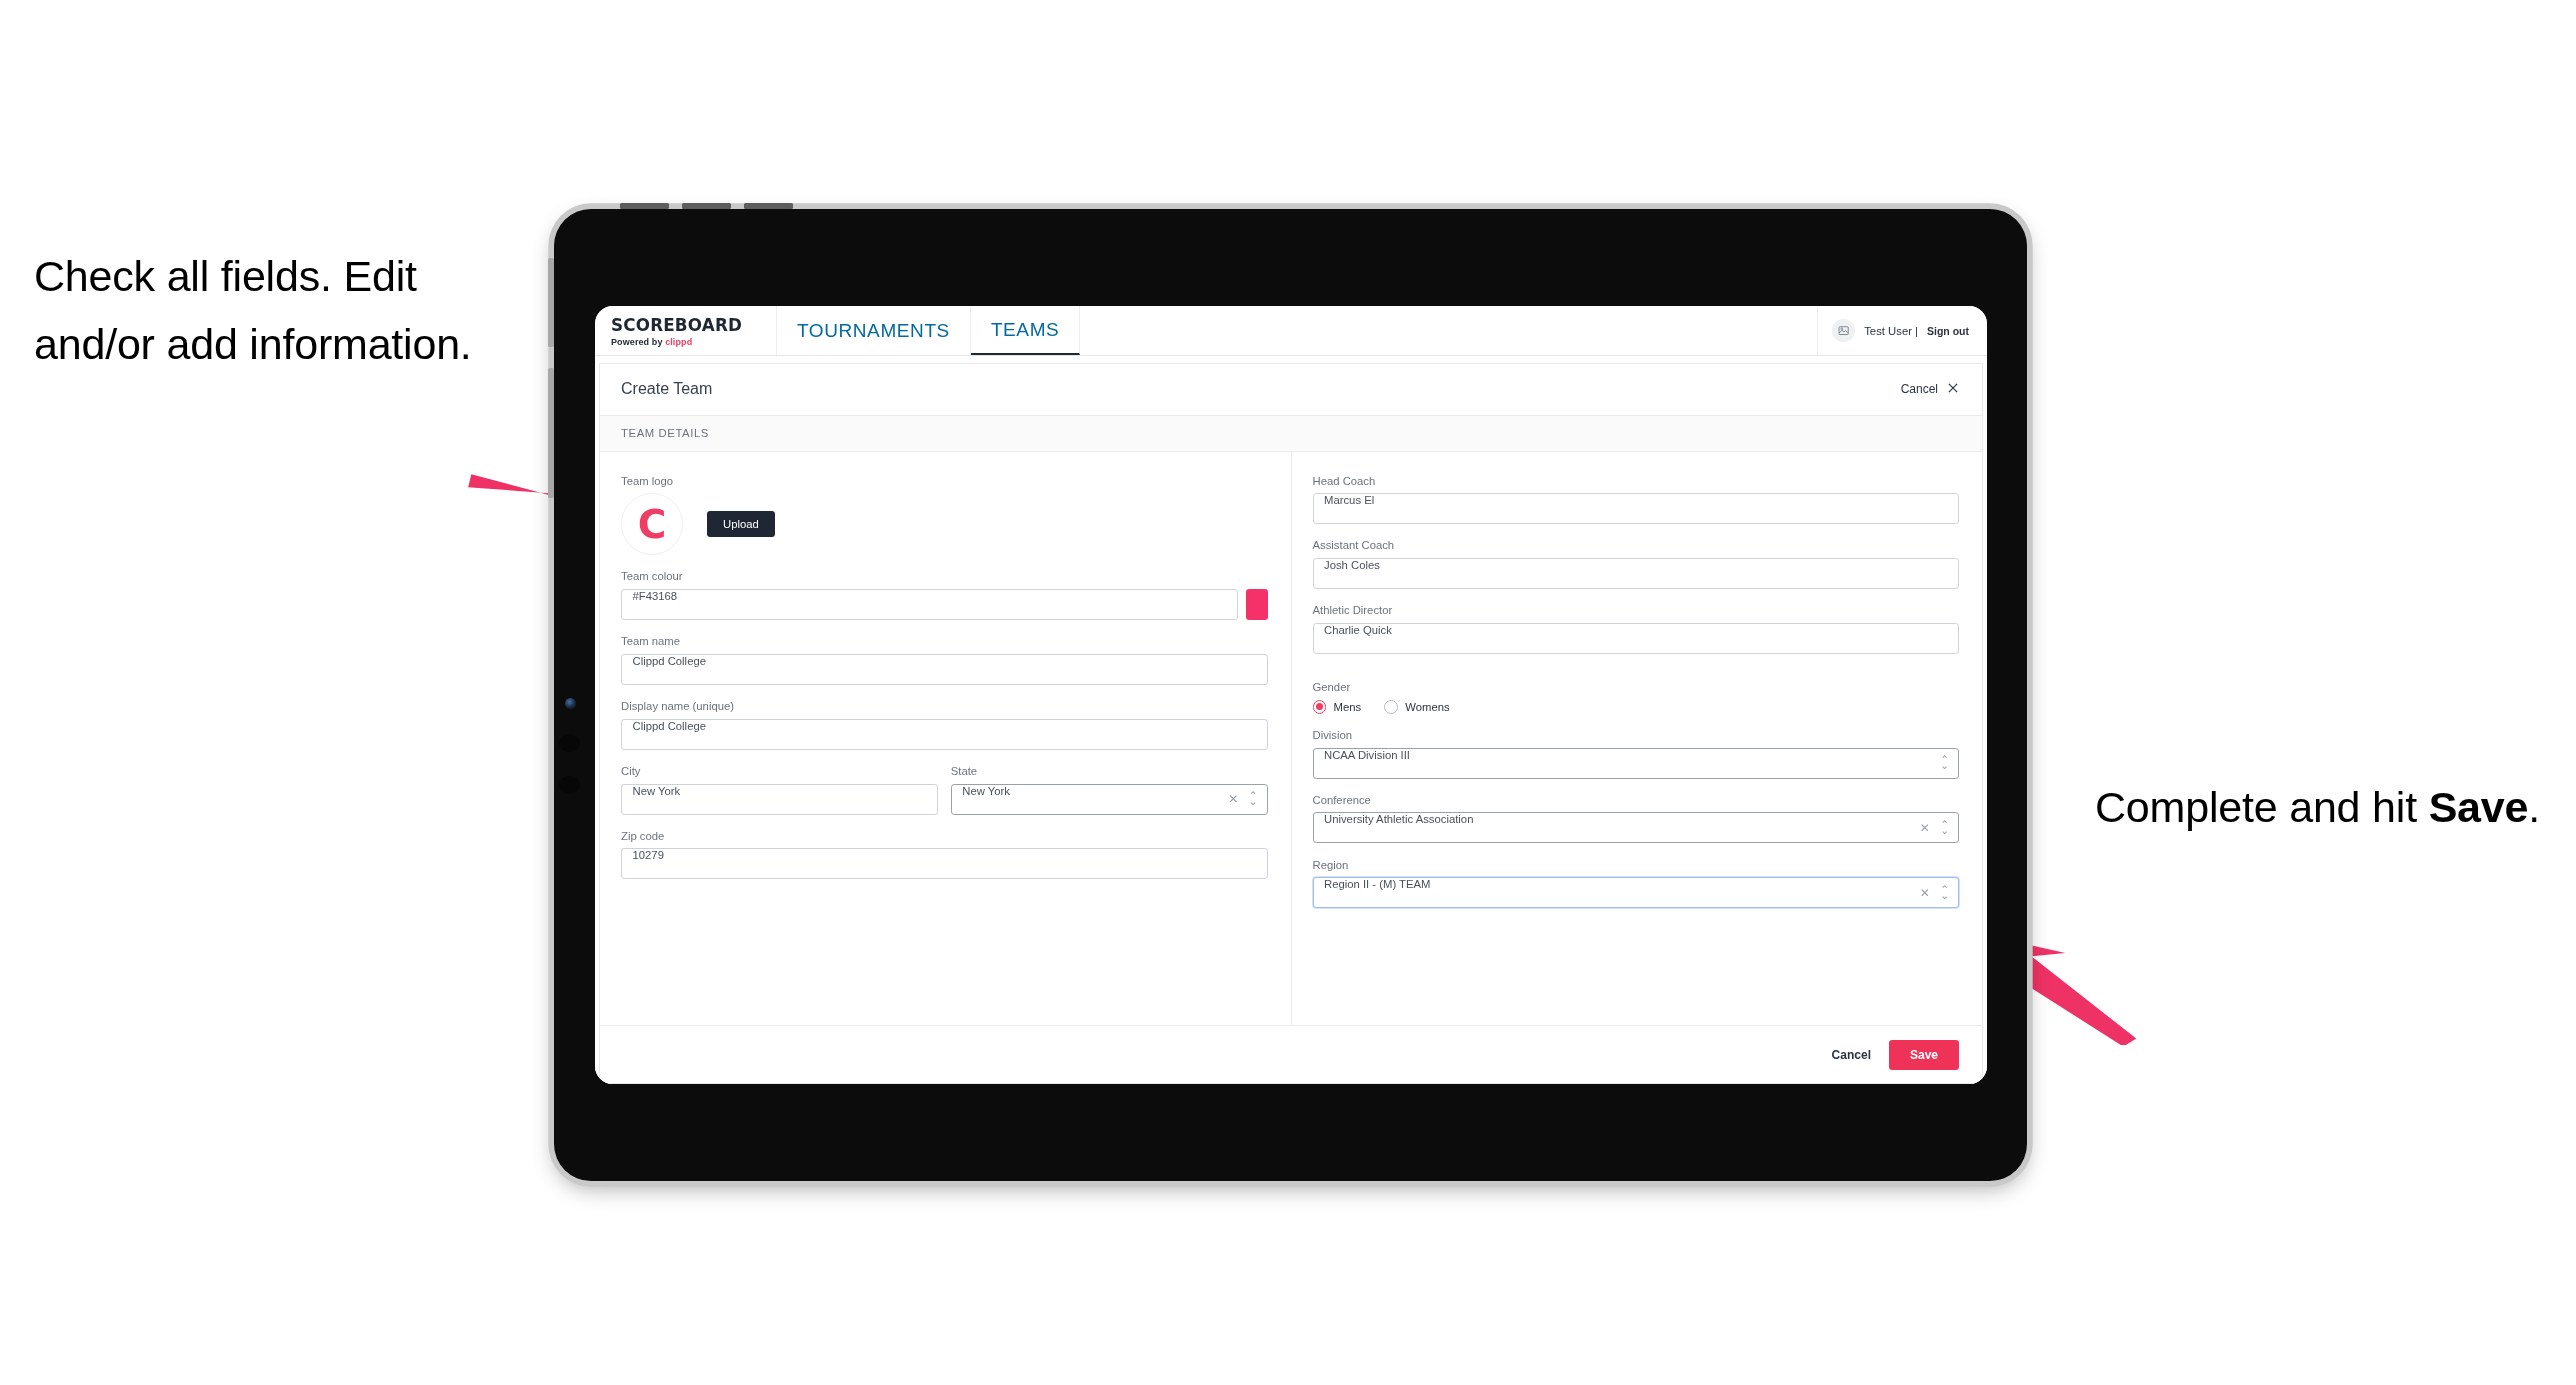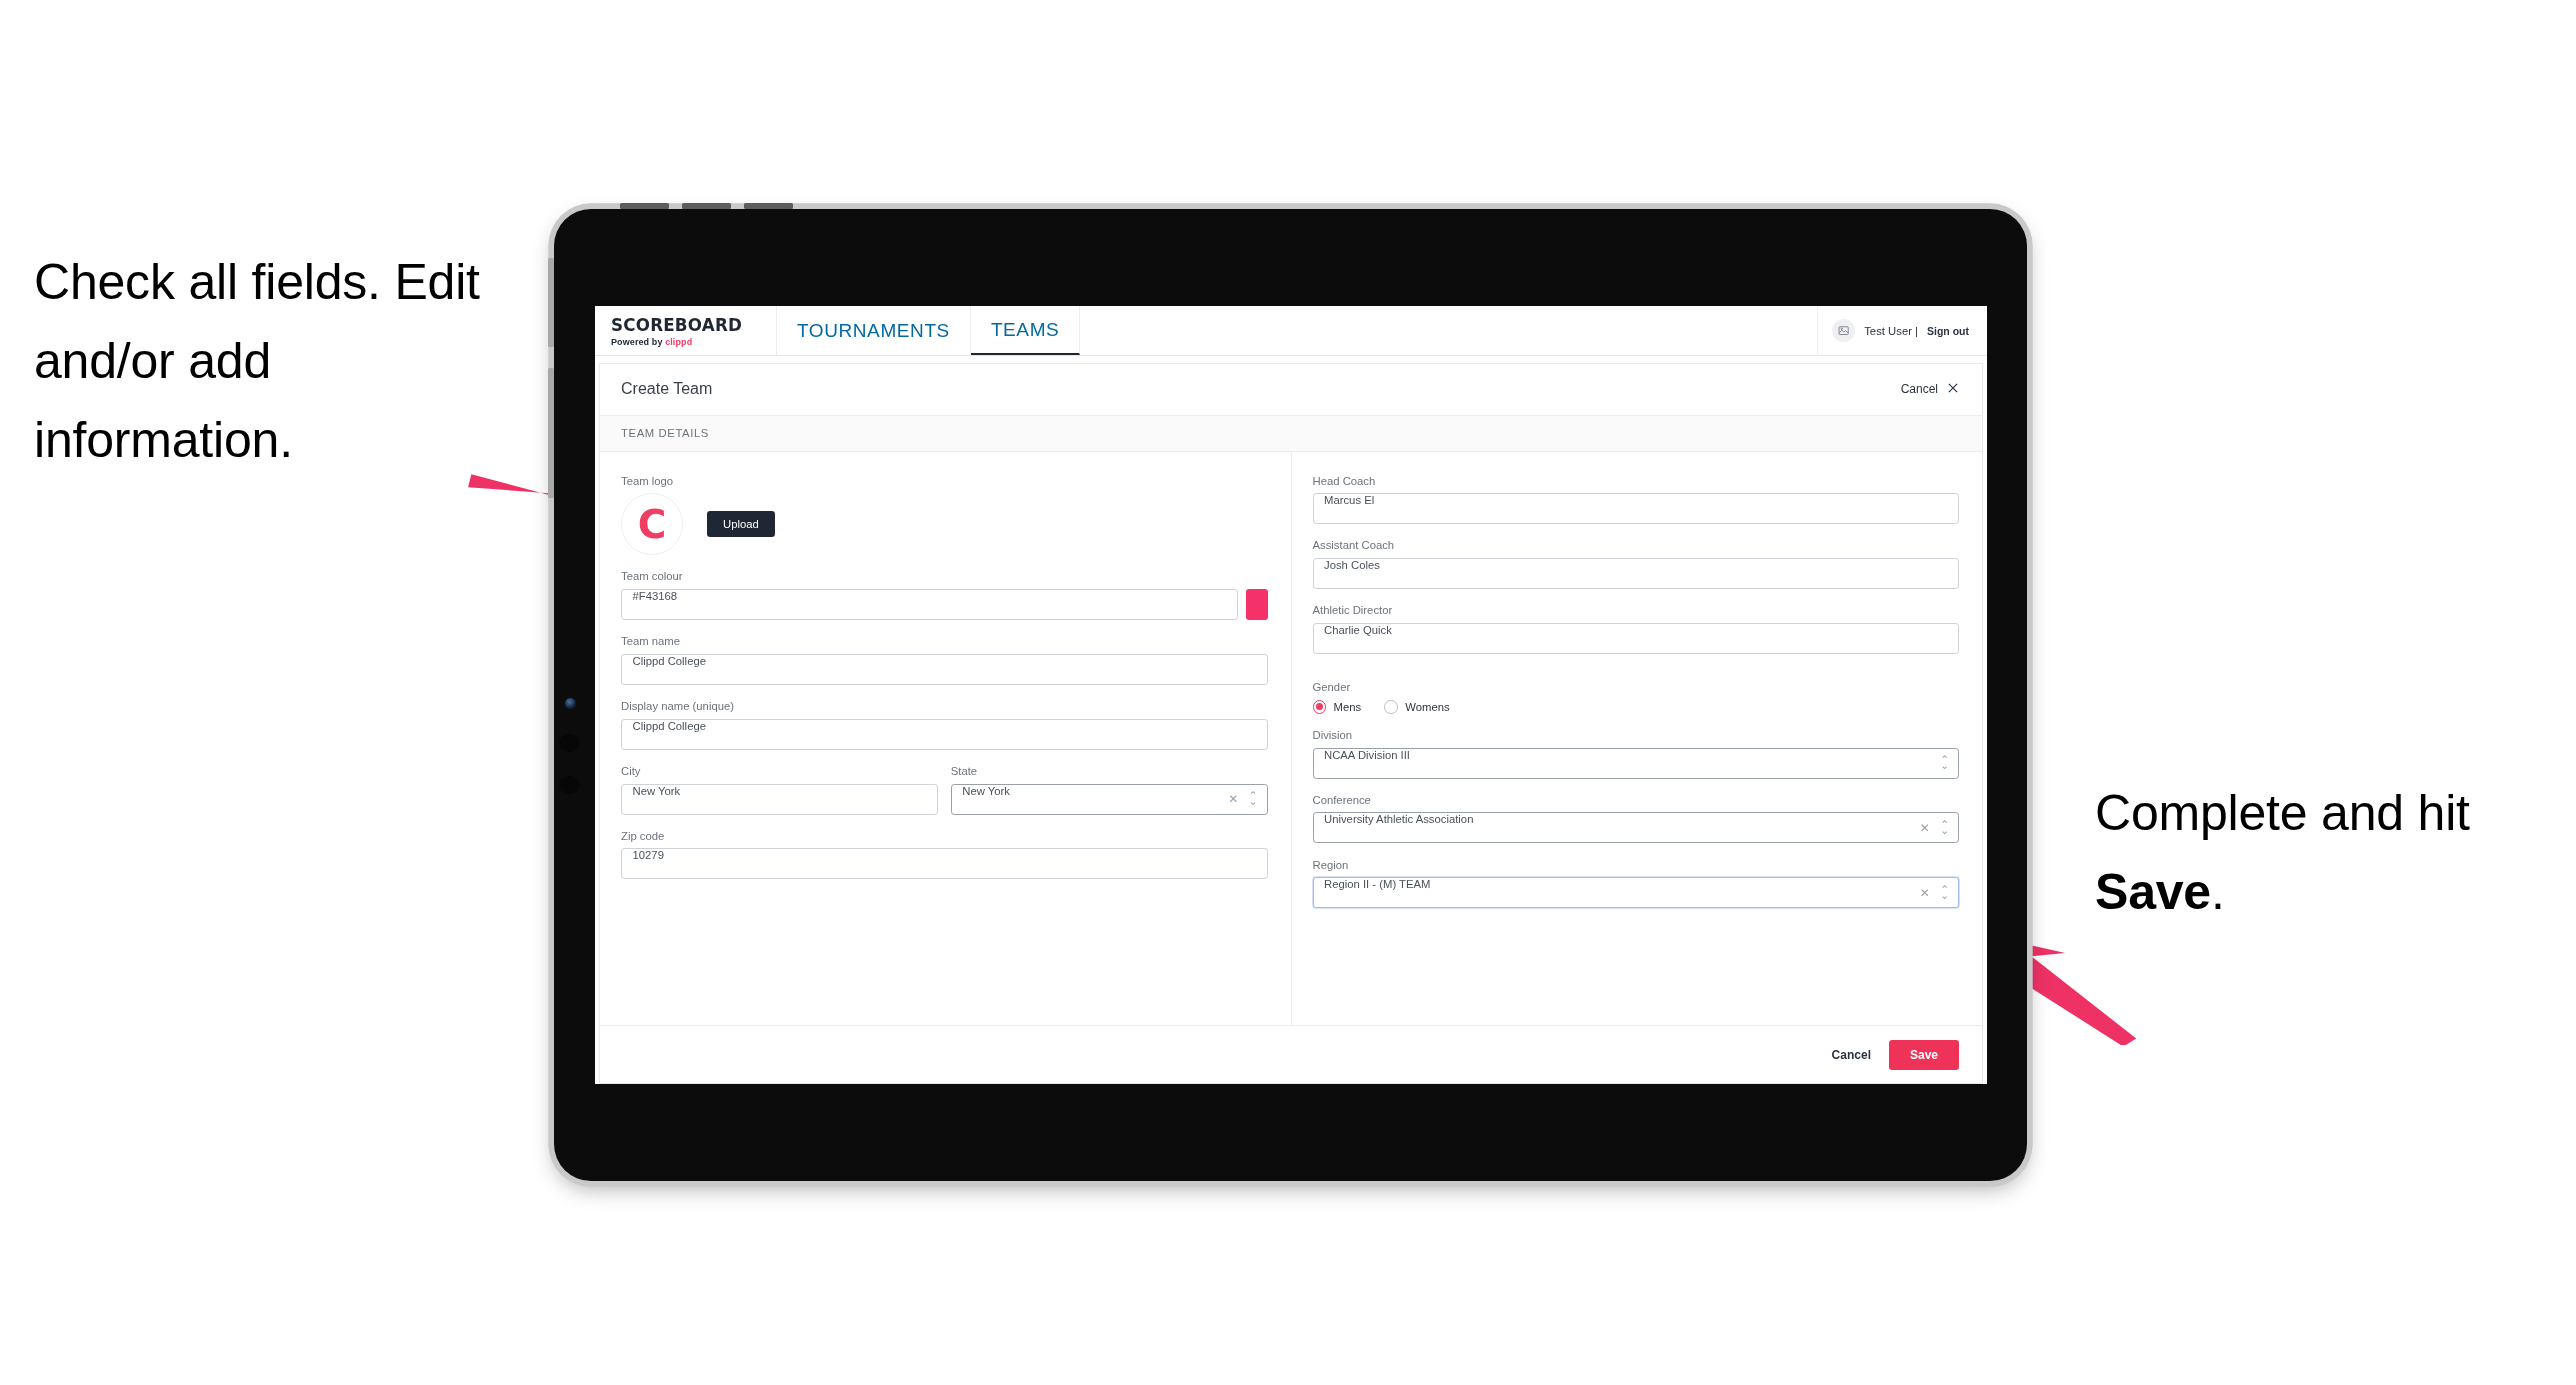--- a/index.html
+++ b/index.html
@@ -8,21 +8,21 @@
     background: #ffffff;
     font-family: "Liberation Sans", sans-serif;
     overflow: hidden;
   }
   .stage { position: relative; width: 2576px; height: 1386px; }
 
   
   .annot {
     position: absolute;
     color: #000;
-    font-size: 50px;
+    font-size: 43px;
     line-height: 1.58;
     font-weight: 400;
     letter-spacing: -0.2px;
   }
   .annot-left  { left: 34px; top: 243px;  width: 486px; }
   .annot-right { left: 2095px; top: 774px; width: 454px; }
   .annot b { font-weight: 700; }
 
   .arrow-svg { position: absolute; pointer-events: none; }
   #arrow-left-wrap  { left: 466px;  top: 450px; }
@@ -56,20 +56,21 @@
     background: #070707;
   }
 
   
   .screen {
     position: absolute;
     left: 41px; top: 97px;
     width: 1392px; height: 778px;
     background: #ffffff;
     overflow: hidden;
+    border-radius: 18px;
   }
 
   
   .appbar {
     position: relative;
     height: 50px;
     background: #ffffff;
     border-bottom: 0.8px solid #e3e5e8;
     display: flex; align-items: stretch;
   }

